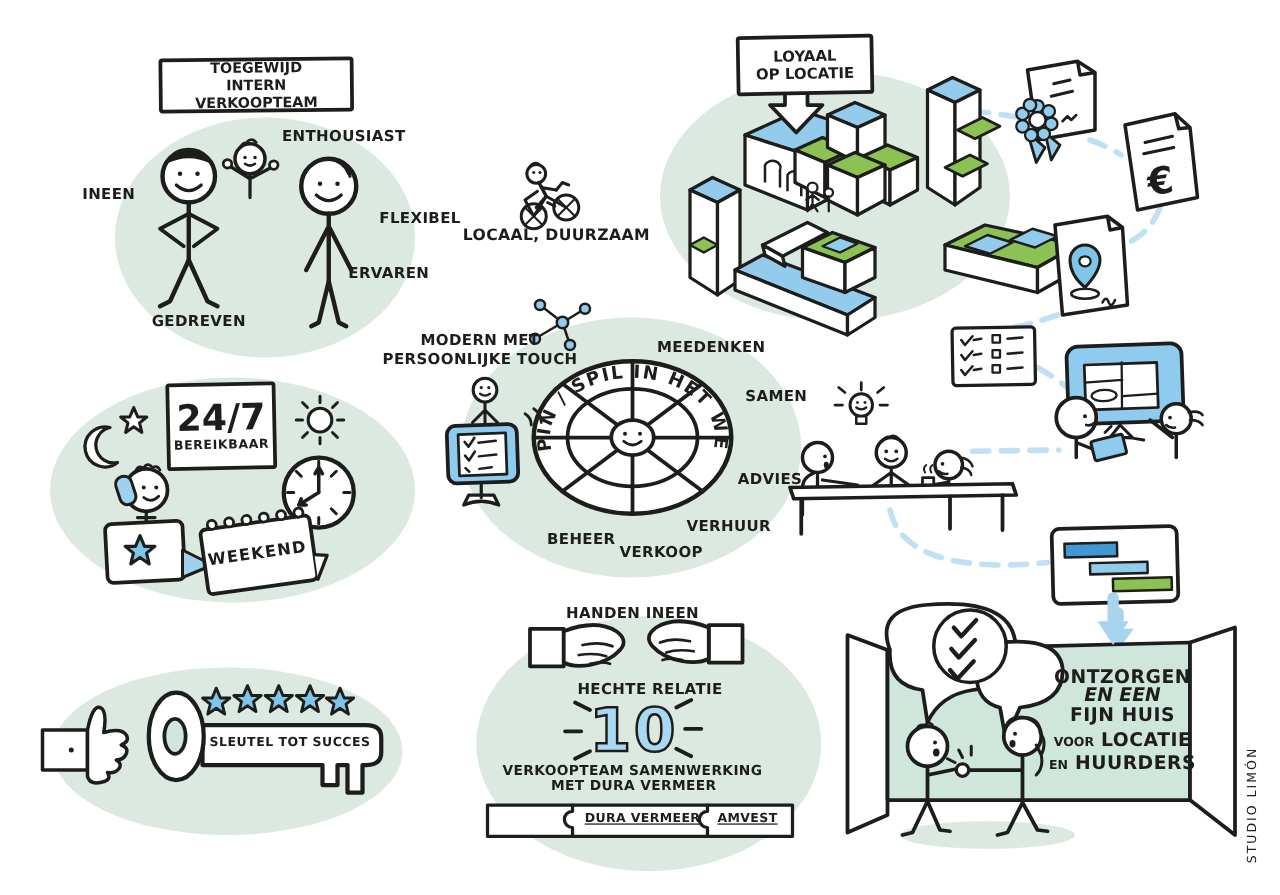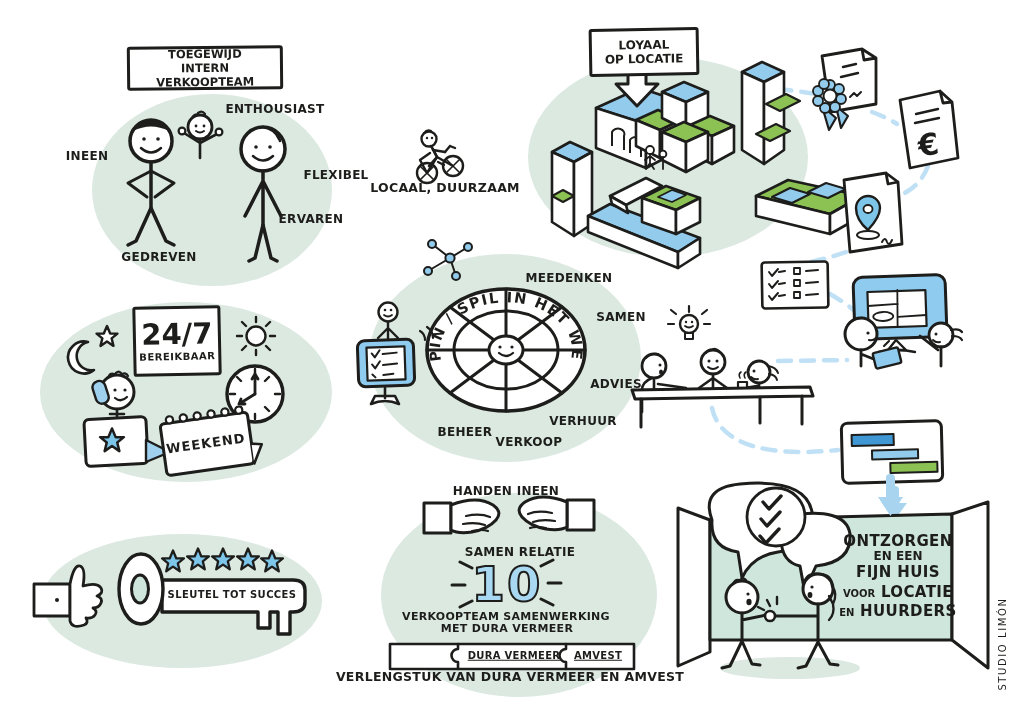--- a/index.html
+++ b/index.html
@@ -16,21 +16,21 @@
   #kopen-box{left:589px;top:28px;width:104px;height:42px;font-size:12px;transform:rotate(-1deg);}
   #box247{left:133px;top:306px;width:82px;height:64px;transform:rotate(-1.2deg);}
   #box247 .big{font-size:29px;font-weight:700;letter-spacing:0;line-height:1;}
   #box247 .sub{font-size:10px;font-weight:700;letter-spacing:.5px;margin-top:2px;}
   #weekend-lbl{transform:translate(-50%,-50%) rotate(-8deg);font-size:13px;letter-spacing:1px;}
   #sleutel-lbl{font-size:10px;letter-spacing:.4px;}
   #credit{transform:translate(-50%,-50%) rotate(-90deg);font-size:10px;letter-spacing:1.6px;
           font-weight:400;}
   .bb-line{position:absolute;transform:translate(-50%,-50%);font-weight:700;white-space:nowrap;}
   .bb-big{font-size:15px;letter-spacing:.4px;}
-  .bb-small{font-size:12px;}
+  .bb-small{font-size:15px;font-style:italic;}
   .bb-mixsmall{font-size:10px;font-weight:700;}
 </style>
 </head>
 <body>
 
 <div id="stage">
 
 <svg id="art" width="1024" height="716" viewBox="0 0 1024 716">
   <defs>
     <path id="star" d="M0,-10 L2.9,-3.1 L9.5,-3.1 L4.2,1.2 L5.9,8.1 L0,4 L-5.9,8.1 L-4.2,1.2 L-9.5,-3.1 L-2.9,-3.1 Z"></path>
@@ -427,42 +427,45 @@
 <div class="lbl" style="left:311px;top:219px">ERVAREN</div>
 <div class="lbl" style="left:159px;top:257px">GEDREVEN</div>
 
 <div class="lbl" style="left:445px;top:188px;font-size:12.5px">LOCAAL, DUURZAAM</div>
 
 <div id="kopen-box" class="box">
   <div>LOYAAL</div>
   <div>OP LOCATIE</div>
 </div>
 
+<div class="lbl" style="left:384px;top:280px">
+  <div>MODERN MET</div>
+      <div>PERSOONLIJKE TOUCH</div>
+</div>
 <div class="lbl" style="left:569px;top:278px">MEEDENKEN</div>
 <div class="lbl" style="left:621px;top:317px">SAMEN</div>
 <div class="lbl" style="left:616px;top:384px">ADVIES</div>
 <div class="lbl" style="left:583px;top:421px">VERHUUR</div>
 <div class="lbl" style="left:529px;top:442px">VERKOOP</div>
 <div class="lbl" style="left:465px;top:432px">BEHEER</div>
 
 <div id="box247" class="box">
   <div class="big">24/7</div>
   <div class="sub">BEREIKBAAR</div>
 </div>
 <div class="lbl" id="weekend-lbl" style="left:206px;top:444px">WEEKEND</div>
 
 <div class="lbl" id="sleutel-lbl" style="left:232px;top:595px">SLEUTEL TOT SUCCES</div>
 
 <div class="lbl" style="left:506px;top:491px">HANDEN INEEN</div>
-<div class="lbl" style="left:520px;top:552px">SAMEN RELATIE</div>
+<div class="lbl" style="left:520px;top:552px">HECHTE RELATIE</div>
 <div class="lbl" style="left:506px;top:617px;font-size:11px">VERKOOPTEAM SAMENWERKING</div>
 <div class="lbl" style="left:507px;top:629px;font-size:11px">MET DURA VERMEER</div>
 <div class="lbl small" style="left:514px;top:656px">DURA VERMEER</div>
 <div class="lbl small" style="left:598px;top:656px">AMVEST</div>
-<div class="lbl" style="left:510px;top:677px;font-size:12.5px">VERLENGSTUK VAN DURA VERMEER EN AMVEST</div>
 
 <div class="bb-line bb-big" style="left:898px;top:541px">ONTZORGEN</div>
 <div class="bb-line bb-small" style="left:898px;top:556px">EN EEN</div>
 <div class="bb-line bb-big" style="left:898px;top:572px">FIJN HUIS</div>
 <div class="bb-line" style="left:898px;top:591px">
   <span class="bb-mixsmall">VOOR</span>
   <span class="bb-big">LOCATIE</span>
 </div>
 <div class="bb-line" style="left:898px;top:610px">
   <span class="bb-mixsmall">EN</span>

